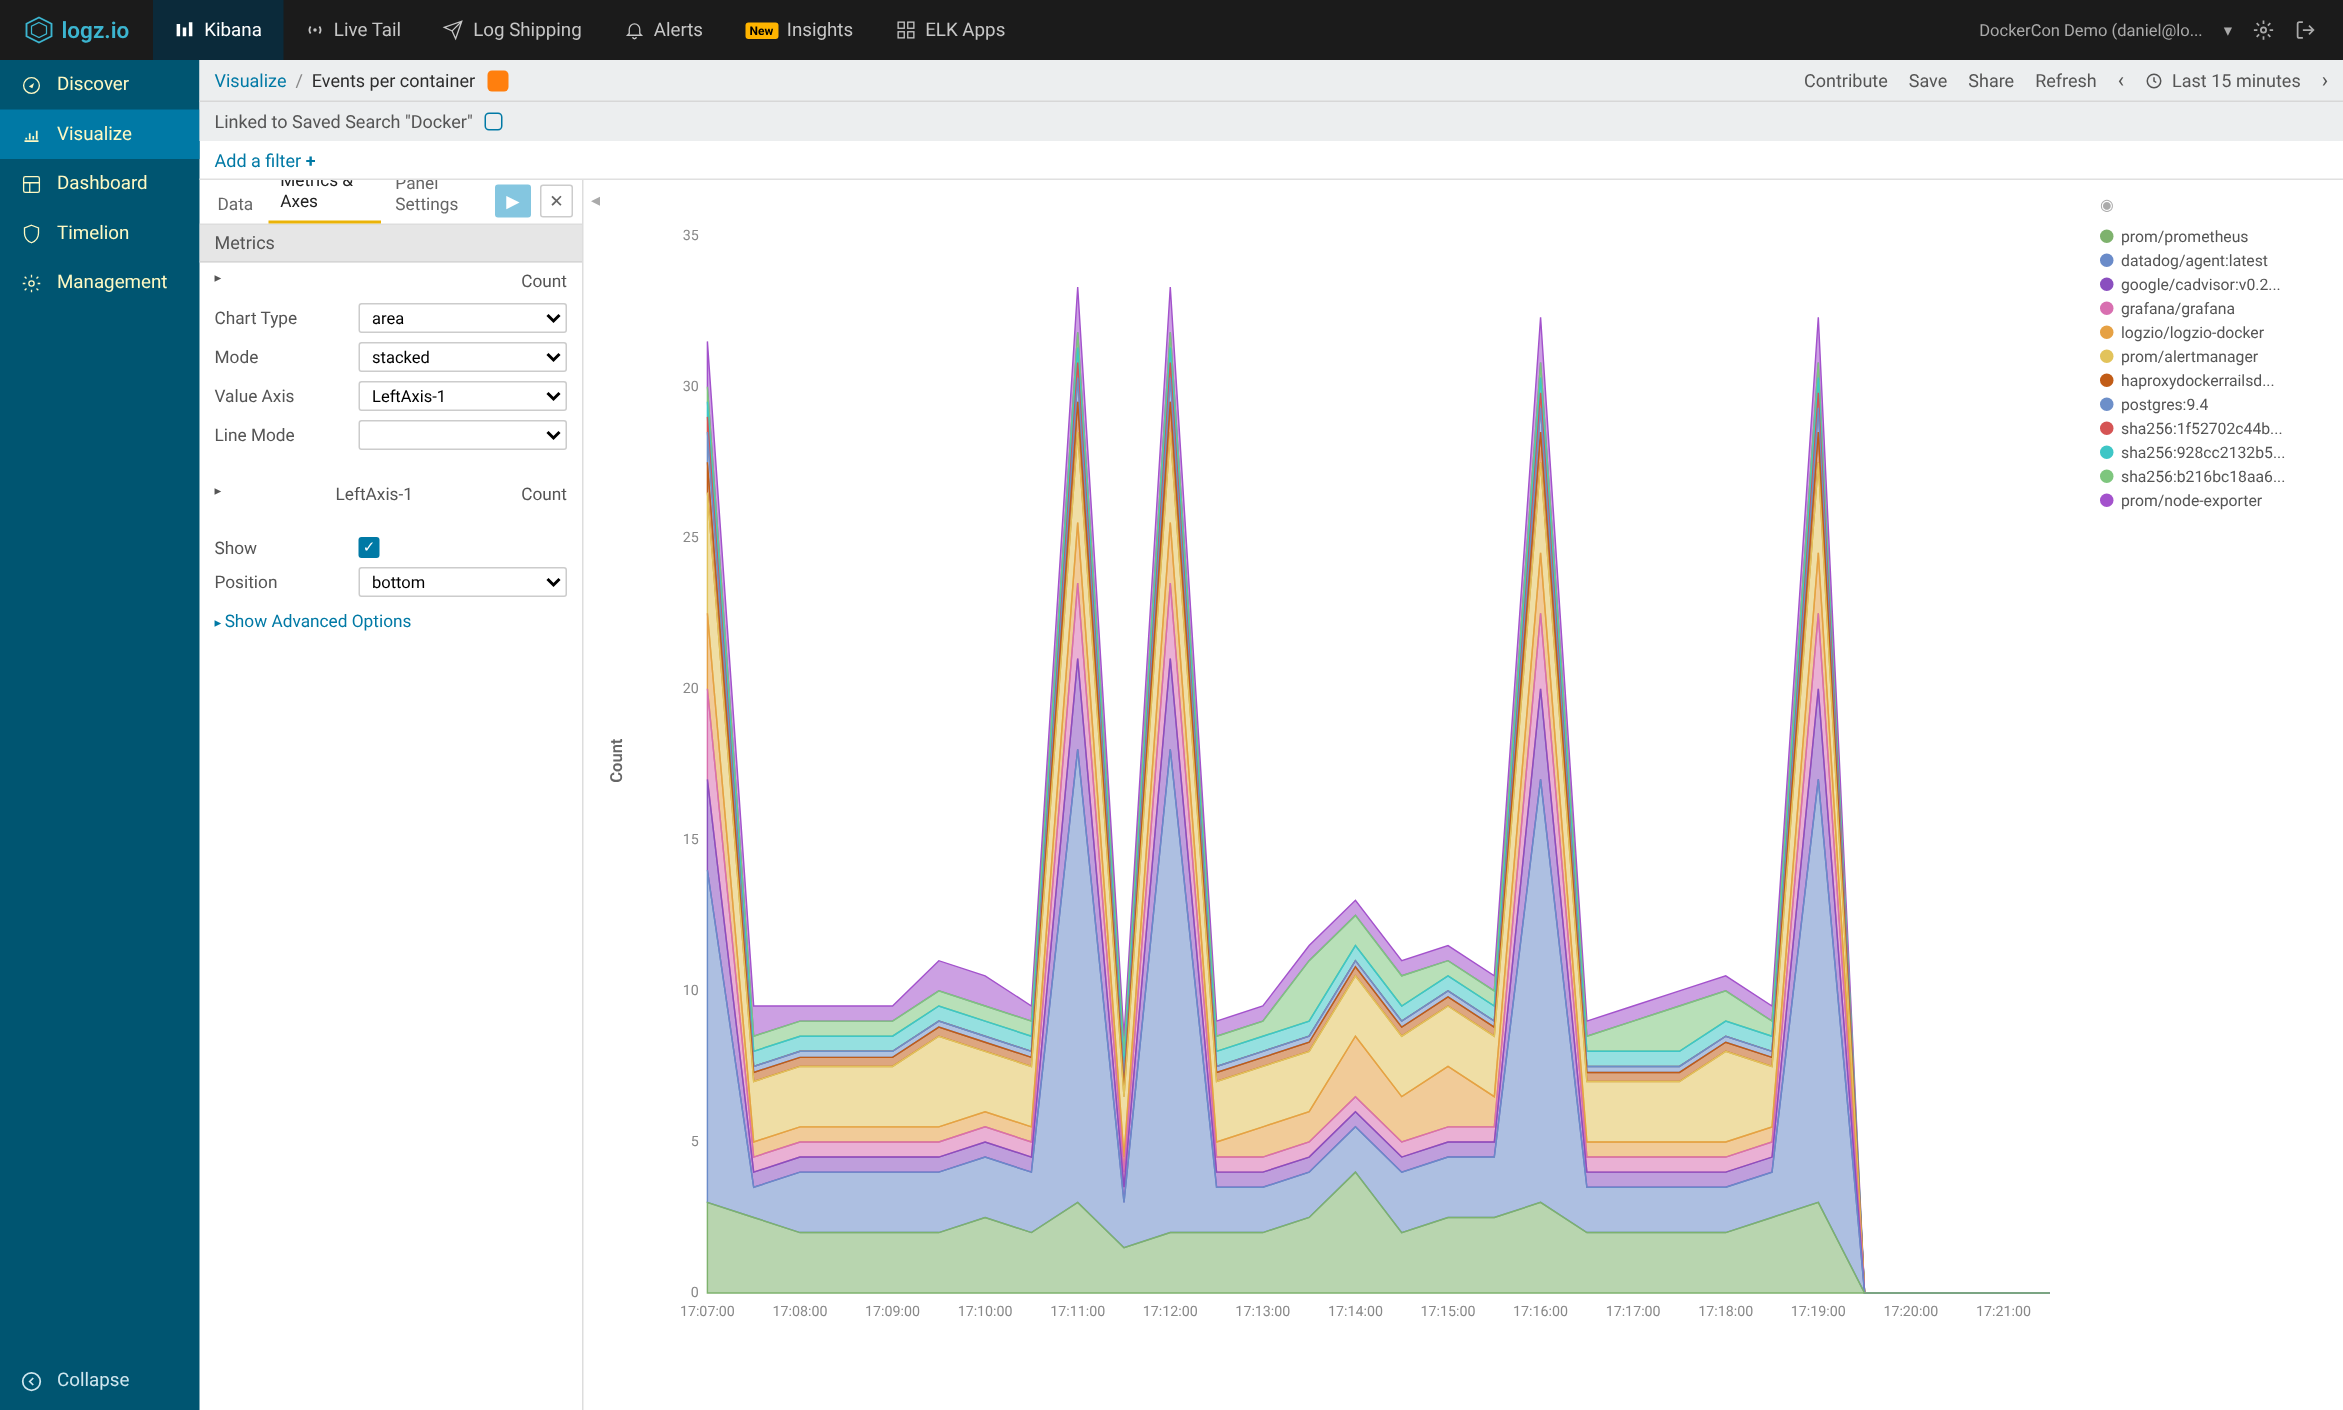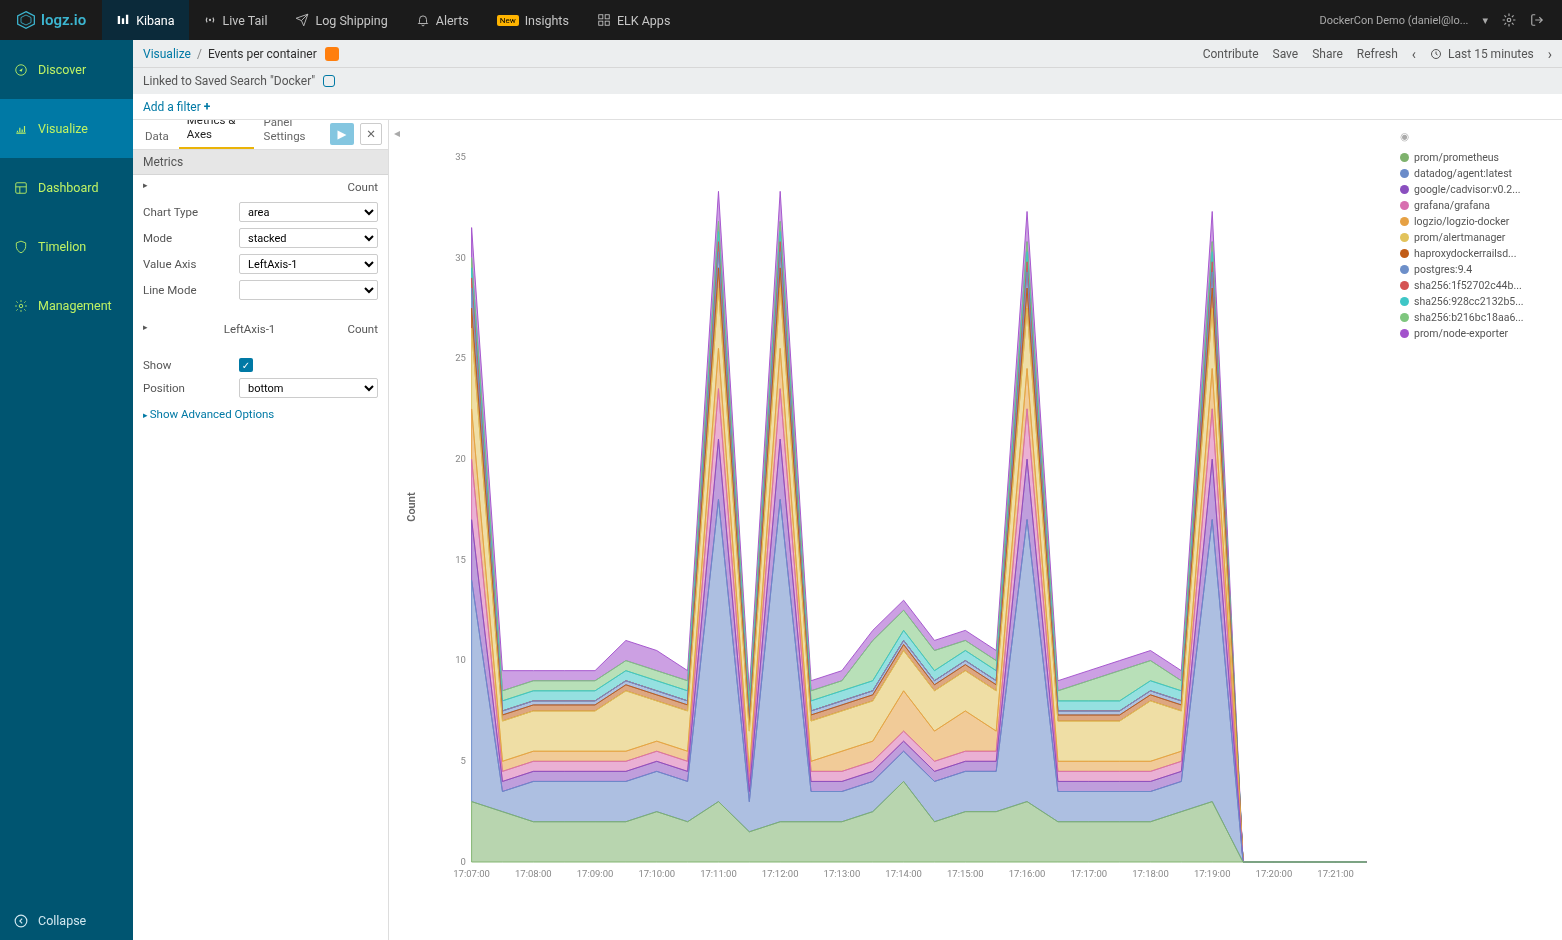--- a/index.html
+++ b/index.html
@@ -4,26 +4,26 @@
 <style>
 *{box-sizing:border-box;margin:0;padding:0;font-family:-apple-system,BlinkMacSystemFont,"Segoe UI",Roboto,sans-serif}
 body{background:#fff;font-size:12px;color:#2d2d2d;width:1562px}
 .topbar{height:40px;background:#1b1b1b;display:flex;align-items:center;color:#c6c6c6}
 .logo{display:flex;align-items:center;gap:5px;padding:0 16px;color:#3cb5d0;font-weight:600;font-size:15px}
 .logo svg{width:20px;height:20px}
 .topnav{display:flex;height:100%}
 .topnav a{display:flex;align-items:center;gap:6px;padding:0 14px;color:#c6c6c6;font-size:12.5px;cursor:pointer;text-decoration:none}
 .topnav a.active{background:#0b2a3a;color:#fff}
 .topnav a svg{width:14px;height:14px}
-.badge-new{background:#ffb400;color:#000;font-size:8px;padding:1px 3px;border-radius:2px;font-weight:400}
+.badge-new{background:#ffb400;color:#000;font-size:8px;padding:1px 3px;border-radius:2px;font-weight:700}
 .topright{margin-left:auto;display:flex;align-items:center;gap:14px;padding-right:18px;color:#aaa;font-size:11px}
 .topright svg{width:14px;height:14px;cursor:pointer}
 .main{display:flex;height:900px}
 .sidenav{width:133px;background:#005571;color:#d0e7ef;display:flex;flex-direction:column}
-.sidenav a{display:flex;align-items:center;gap:10px;padding:22px 14px;color:#bef264;font-size:12.5px;cursor:pointer}
+.sidenav a{display:flex;align-items:center;gap:10px;padding:9px 14px;color:#fef9c3;font-size:12.5px;cursor:pointer}
 .sidenav a.active{background:#0079a5}
 .sidenav a svg{width:14px;height:14px}
 .collapse{margin-top:auto;padding:12px 14px;display:flex;align-items:center;gap:10px;color:#d0e7ef;font-size:12.5px;cursor:pointer}
 .content{flex:1;display:flex;flex-direction:column}
 .crumb{height:28px;background:#eceeef;border-bottom:1px solid #d7d7d7;display:flex;align-items:center;padding:0 10px;font-size:12px}
 .crumb a{color:#0079a5;cursor:pointer}
 .crumb .sep{margin:0 6px;color:#888}
 .crumb .camera{width:14px;height:14px;background:#ff7f0e;border-radius:3px;margin-left:8px;display:inline-block}
 .crumb-right{margin-left:auto;display:flex;align-items:center;gap:14px;color:#555}
 .crumb-right span{cursor:pointer}

